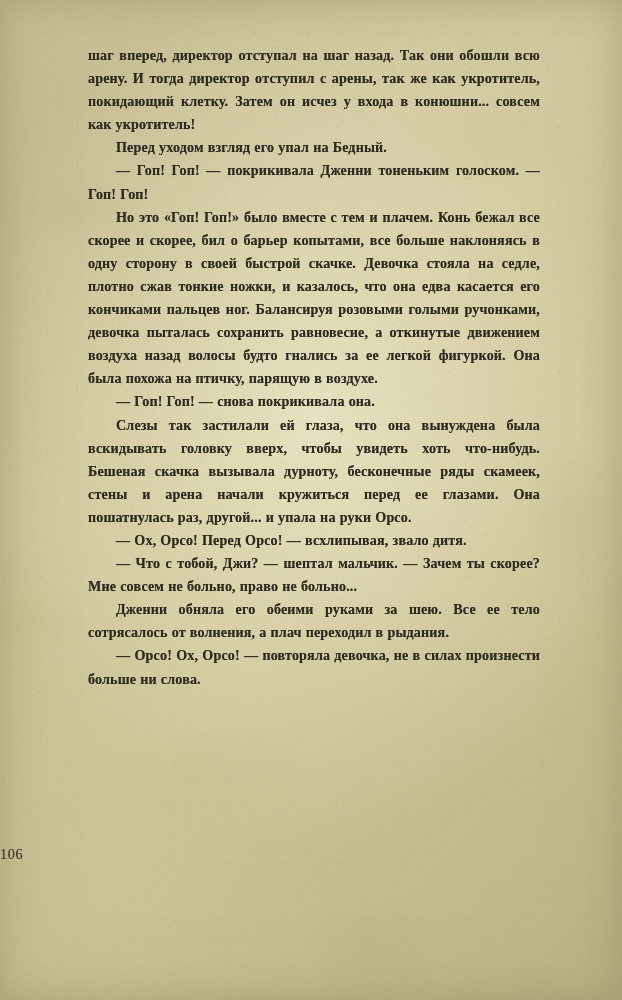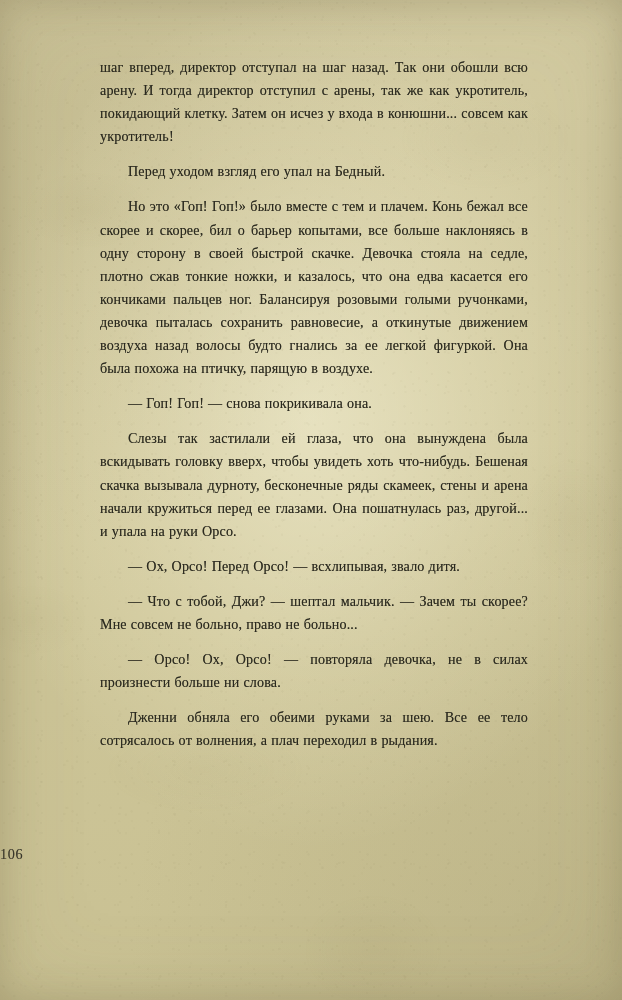--- a/index.html
+++ b/index.html
@@ -81,27 +81,28 @@
     line-height: 23.1px;
     color: #2b2a20;
     text-align: justify;
     text-justify: inter-word;
     letter-spacing: 0.15px;
     word-spacing: 0.4px;
     -webkit-font-smoothing: antialiased;
   }
 
   .para {
-    margin: 12px;
+    margin: 0;
     text-indent: 28px;
     text-align: justify;
     text-align-last: left;
     hyphens: manual;
     
     text-shadow: 0 0 0.55px rgba(48,45,30,0.55);
+    font-weight: bold;
   }
   .para.no-indent { text-indent: 0; }
 
   
   #folio {
     position: absolute;
     left: 0;
     top: 845px;
     width: 622px;
     text-align: left;
@@ -126,25 +127,26 @@
 <body>
 
 <div id="page-sheet">
 
   <div id="mottle"></div>
   <div id="grain"></div>
 
   <div id="text-column">
     <p class="para no-indent">шаг вперед, директор отступал на шаг назад. Так они обошли всю арену. И тогда директор отступил с арены, так же как укротитель, покидающий клетку. Затем он исчез у входа в конюшни... совсем как укротитель!</p>
     <p class="para">Перед уходом взгляд его упал на Бедный.</p>
+    <p class="para">— Гоп! Гоп! — покрикивала Дженни тоненьким голоском. — Гоп! Гоп!</p>
     <p class="para">Но это «Гоп! Гоп!» было вместе с тем и плачем. Конь бежал все скорее и скорее, бил о барьер копытами, все больше наклоняясь в одну сторону в своей быстрой скачке. Девочка стояла на седле, плотно сжав тонкие ножки, и казалось, что она едва касается его кончиками пальцев ног. Балансируя розовыми голыми ручонками, девочка пыталась сохранить равновесие, а откинутые движением воздуха назад волосы будто гнались за ее легкой фигуркой. Она была похожа на птичку, парящую в воздухе.</p>
     <p class="para">— Гоп! Гоп! — снова покрикивала она.</p>
     <p class="para">Слезы так застилали ей глаза, что она вынуждена была вскидывать головку вверх, чтобы увидеть хоть что-нибудь. Бешеная скачка вызывала дурноту, бесконечные ряды скамеек, стены и арена начали кружиться перед ее глазами. Она пошатнулась раз, другой... и упала на руки Орсо.</p>
     <p class="para">— Ох, Орсо! Перед Орсо! — всхлипывая, звало дитя.</p>
     <p class="para">— Что с тобой, Джи? — шептал мальчик. — Зачем ты скорее? Мне совсем не больно, право не больно...</p>
+    <p class="para">Дженни обняла его обеими руками за шею. Все ее тело сотрясалось от волнения, а плач переходил в рыдания.</p>
     <p class="para">— Орсо! Ох, Орсо! — повторяла девочка, не в силах произнести больше ни слова.</p>
-    <p class="para">Дженни обняла его обеими руками за шею. Все ее тело сотрясалось от волнения, а плач переходил в рыдания.</p>
   </div>
 
   <div id="folio">106</div>
 
   <div id="vignette"></div>
 </div>
 
 </body></html>

